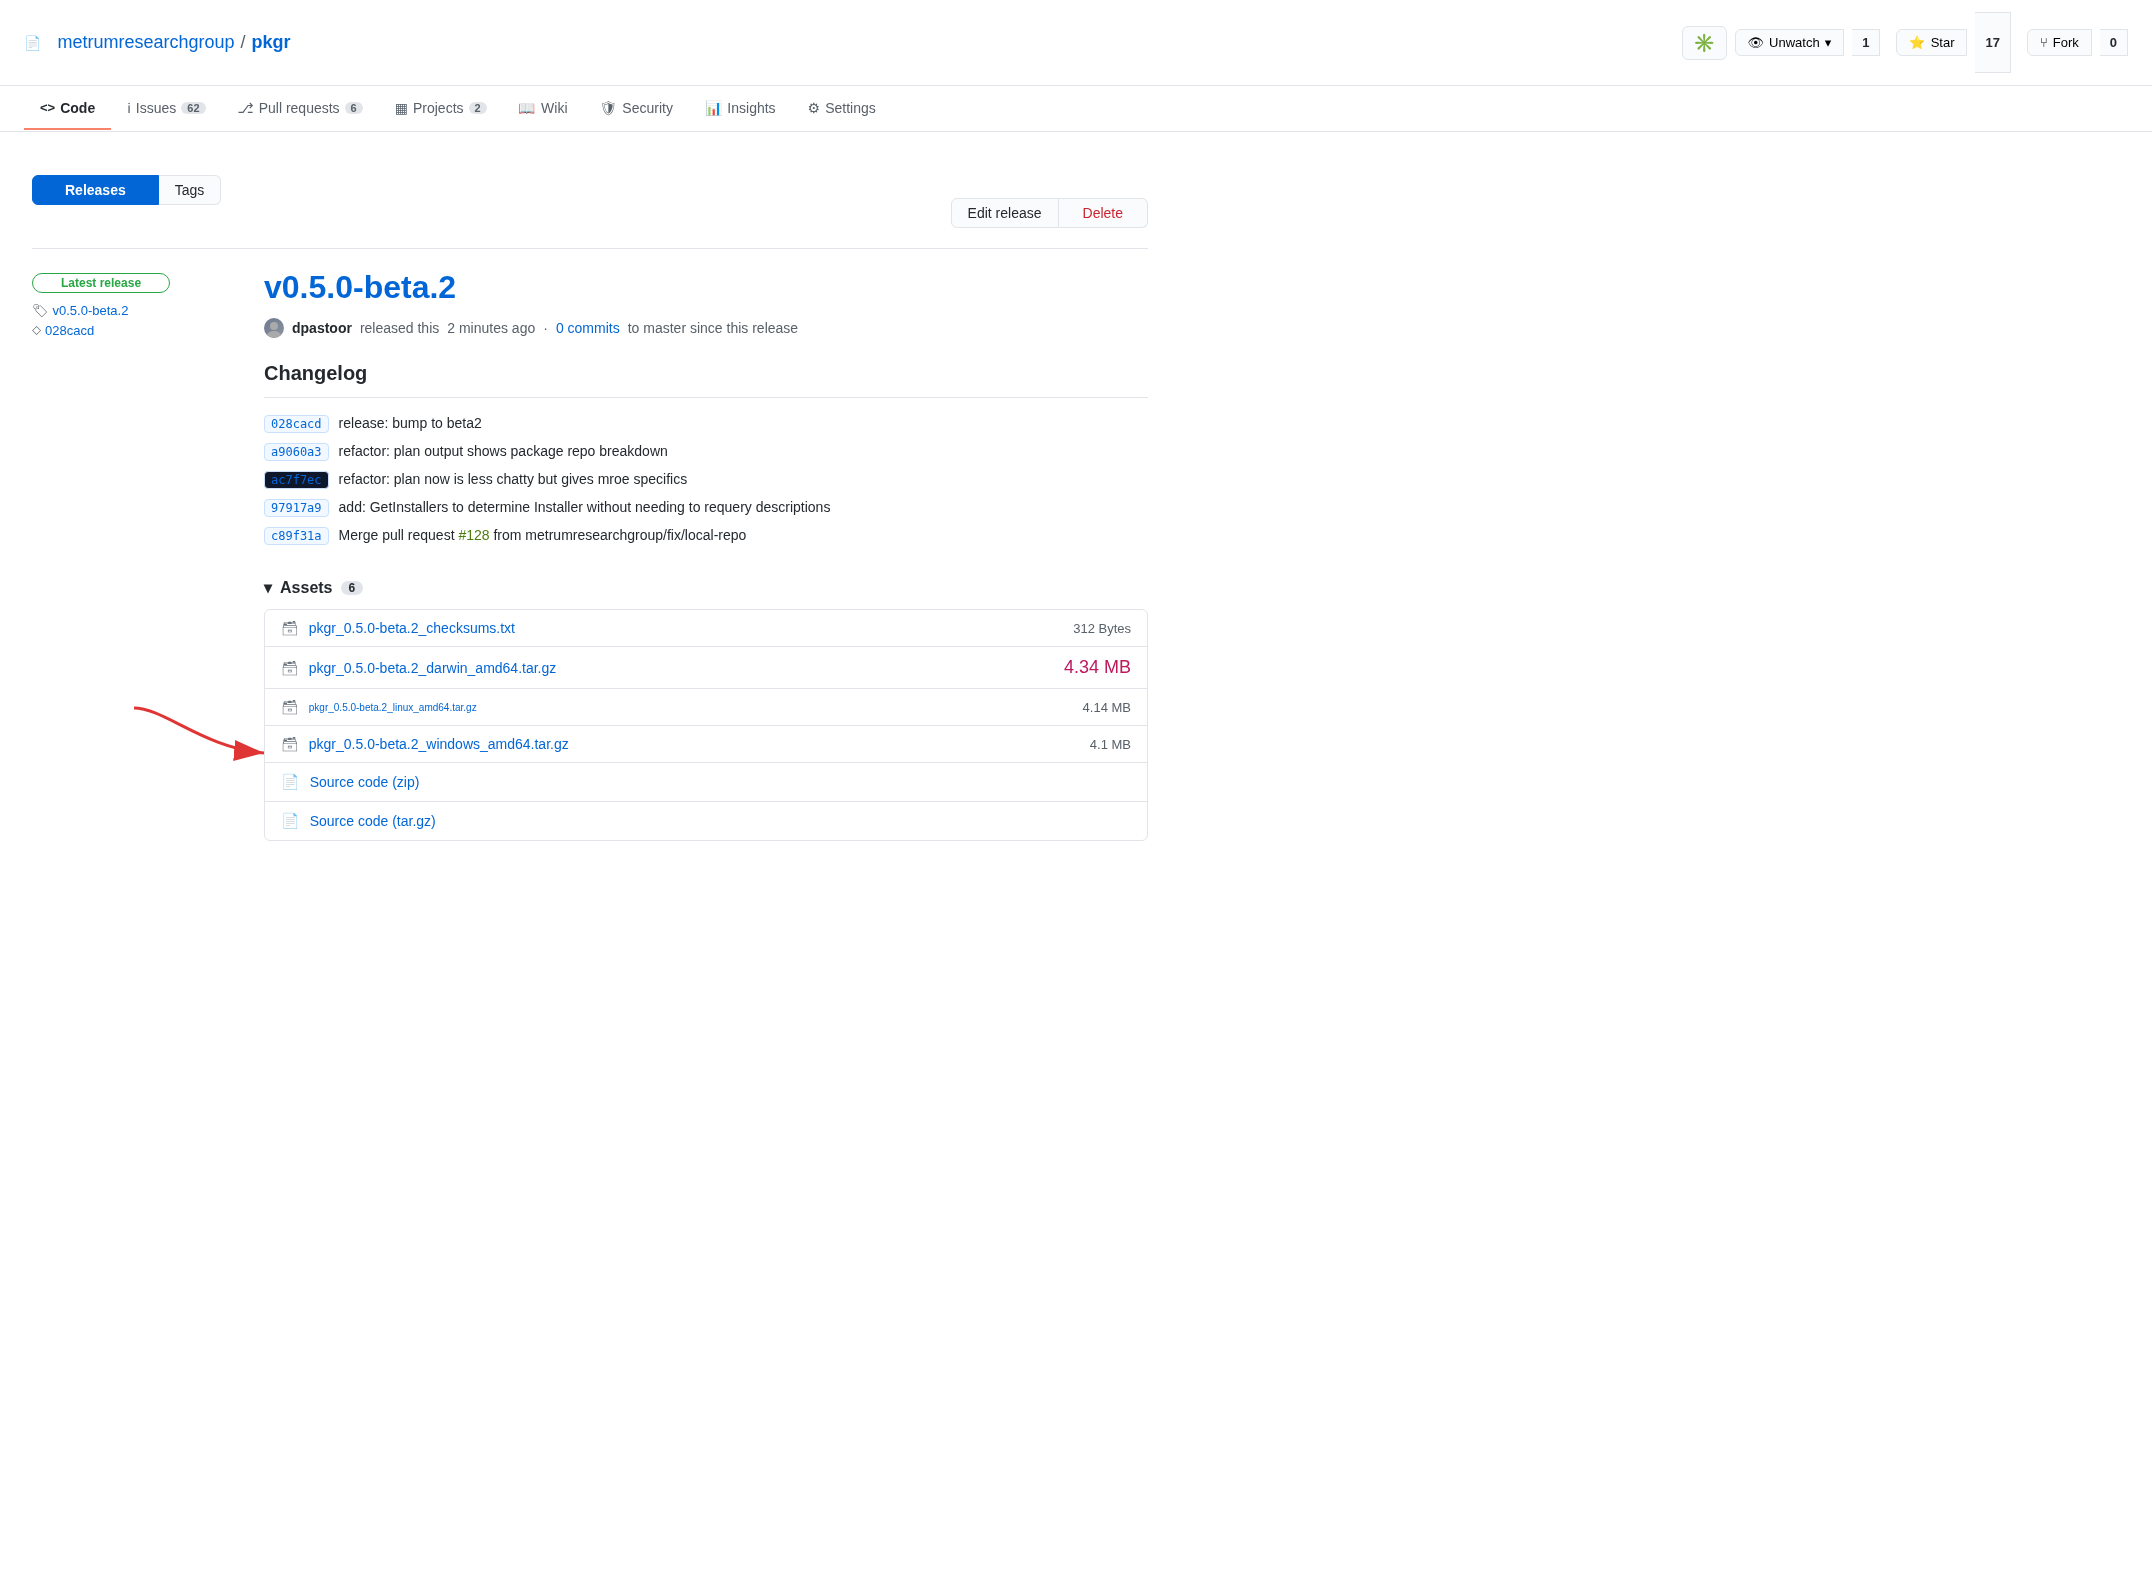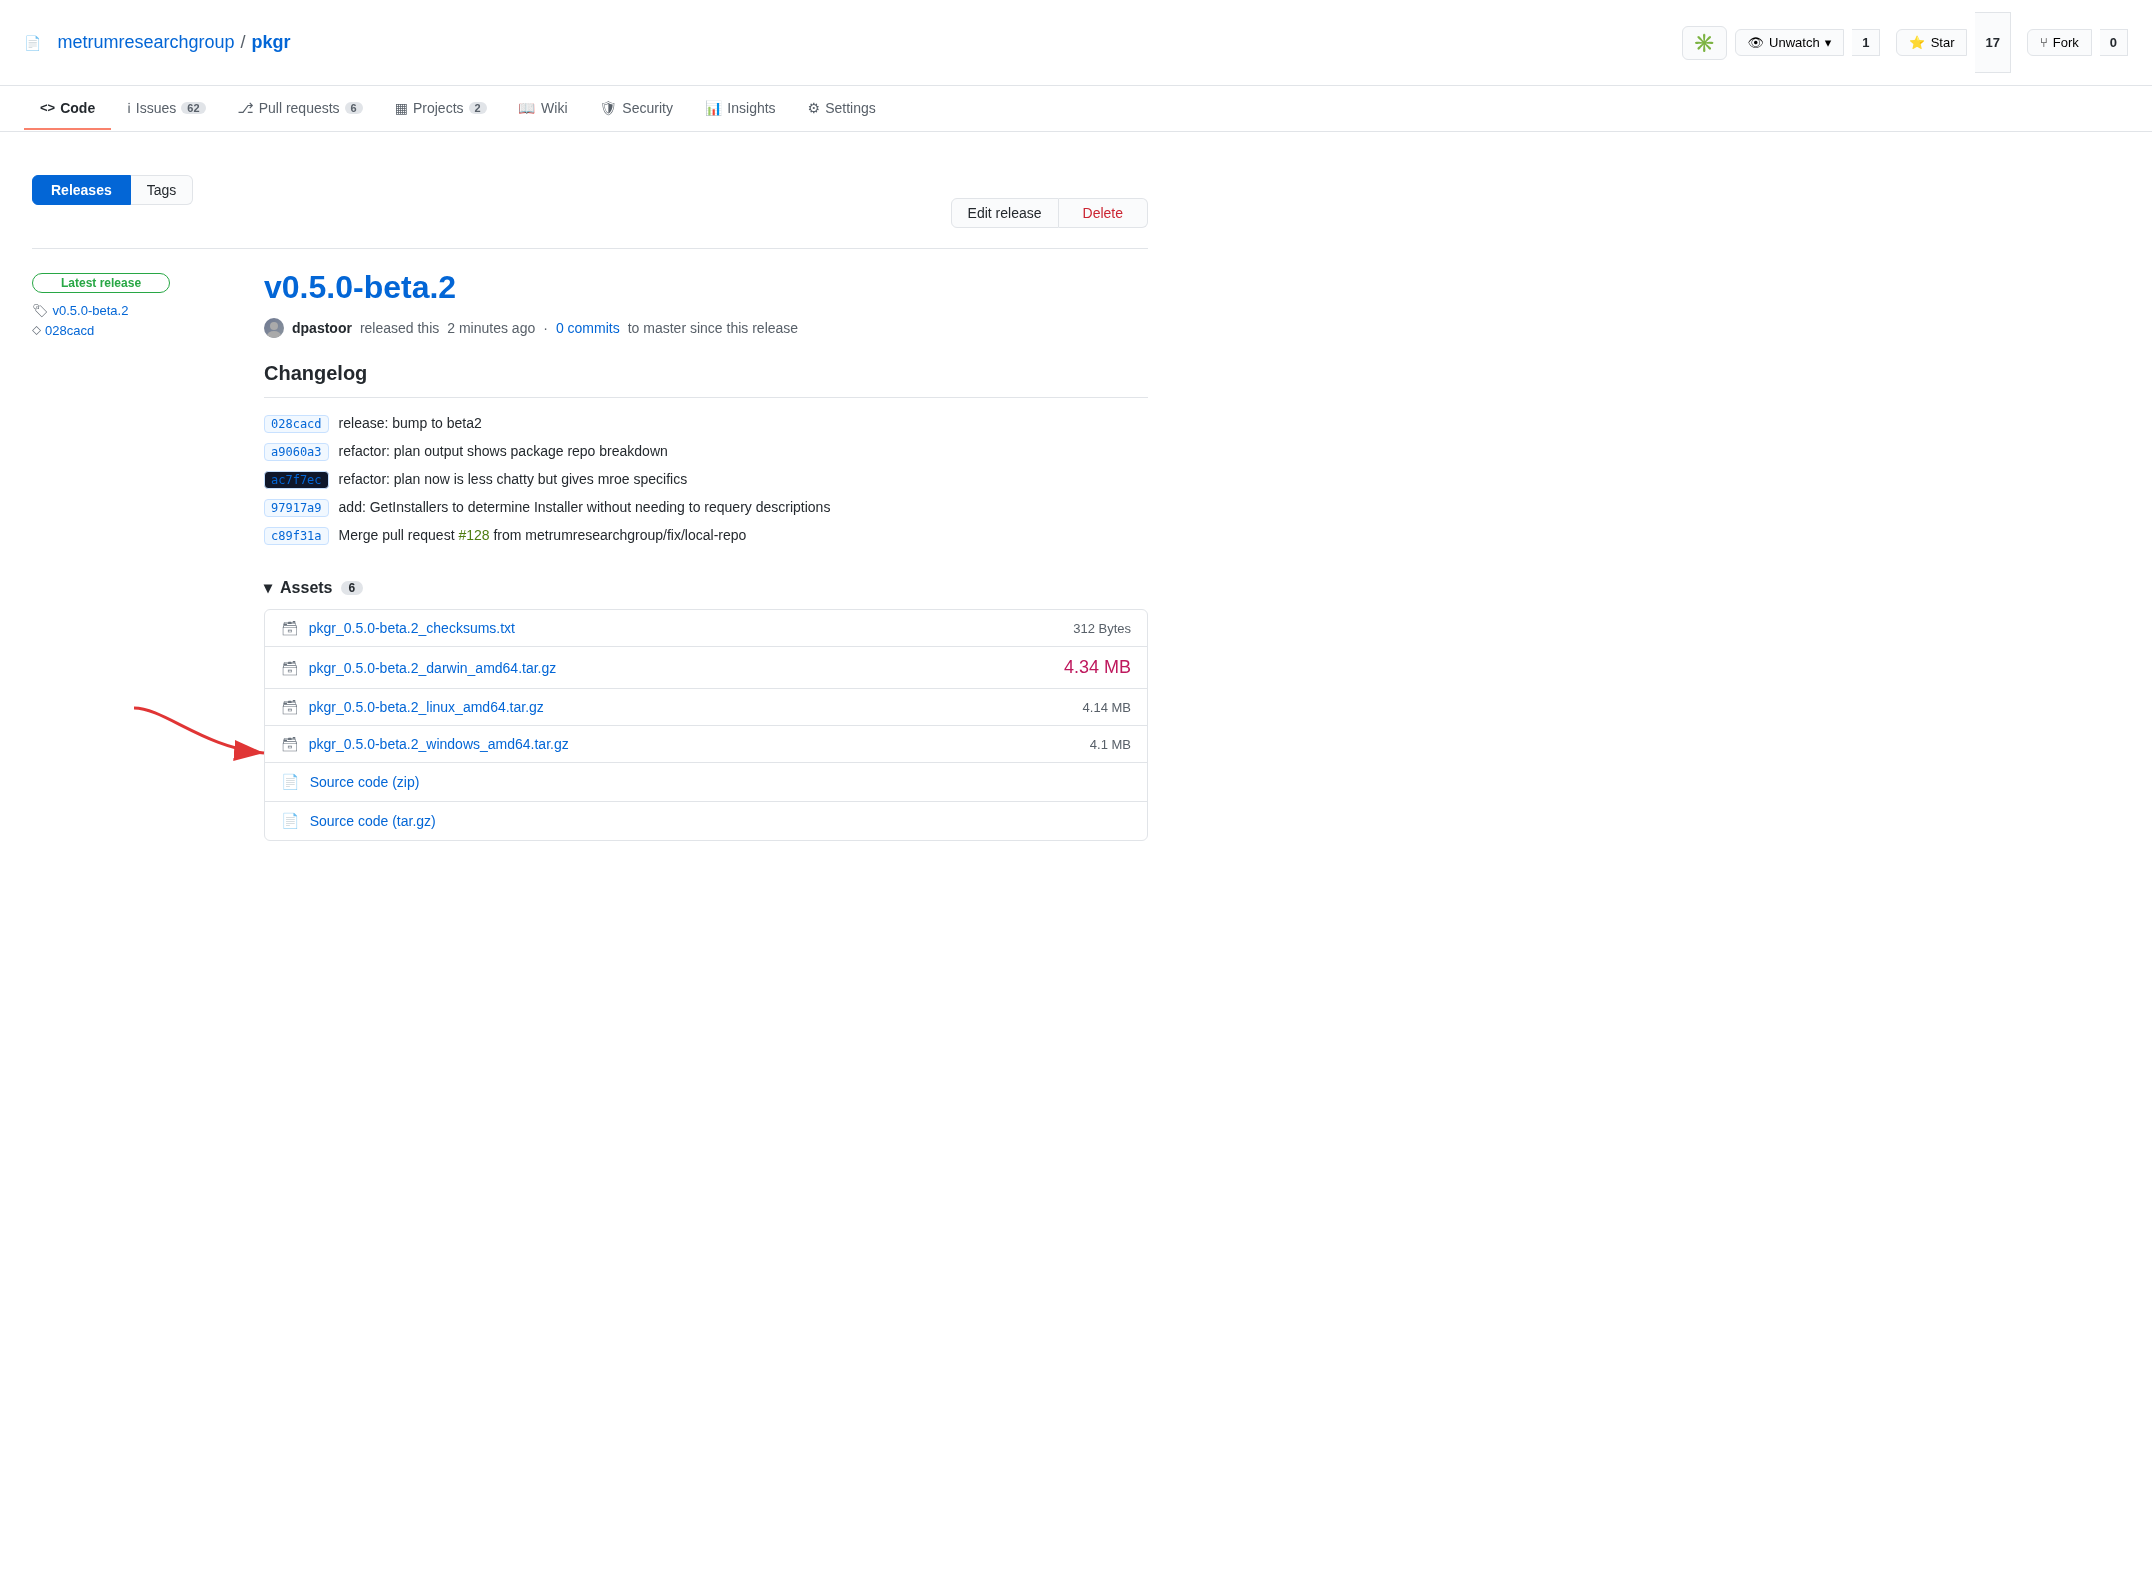--- a/index.html
+++ b/index.html
@@ -75,21 +75,21 @@
   <a href="#" style="display:flex; align-items:center; gap:5px; padding:12px 16px; font-size:14px; color:#586069; text-decoration:none; border-bottom:2px solid transparent;">
     <span>⚙</span>
     <span>Settings</span>
   </a>
 </nav>
 
 <div style="padding:20px 32px; max-width:1180px;">
 
   <div style="display:flex; align-items:center; justify-content:space-between; margin-bottom:20px;">
     <div style="display:flex;">
-      <button style="padding:6px 18px; font-size:14px; font-weight:600; cursor:pointer; border:1px solid #0366d6; background:#0366d6; color:#fff; border-radius:6px 0 0 6px;">Releases</button>
+      <button style="padding:6px 32px; font-size:14px; font-weight:600; cursor:pointer; border:1px solid #0366d6; background:#0366d6; color:#fff; border-radius:6px 0 0 6px;">Releases</button>
       <button style="padding:6px 16px; font-size:14px; cursor:pointer; border:1px solid #e1e4e8; border-left:none; background:#fafbfc; color:#24292e; border-radius:0 6px 6px 0;">Tags</button>
     </div>
     <div style="display:flex;margin-top:46px;">
       <button style="padding:6px 16px; font-size:14px; cursor:pointer; border:1px solid #e1e4e8; background:#fafbfc; color:#24292e; border-radius:6px 0 0 6px;">Edit release</button>
       <button style="padding:6px 24px; font-size:14px; cursor:pointer; border:1px solid #e1e4e8; border-left:none; background:#fafbfc; color:#cb2431; border-radius:0 6px 6px 0;">Delete</button>
     </div>
   </div>
 
   <div style="display:flex; gap:32px; padding-top:20px; border-top:1px solid #e1e4e8; position:relative;">
 
@@ -180,21 +180,21 @@
             <div style="display:flex; align-items:center; gap:10px;">
               <span style="color:#6a737d;">🗃</span>
               <a href="#" style="color:#0366d6; text-decoration:none; font-size:14px;">pkgr_0.5.0-beta.2_darwin_amd64.tar.gz</a>
             </div>
             <span style="color:#be185d; font-size:18px;">4.34 MB</span>
           </div>
 
           <div style="display:flex; align-items:center; justify-content:space-between; padding:10px 16px; border-bottom:1px solid #e1e4e8;">
             <div style="display:flex; align-items:center; gap:10px;">
               <span style="color:#6a737d;">🗃</span>
-              <a href="#" style="color:#0366d6; text-decoration:none; font-size:14px;">pkgr_0.5.0-beta.2_linux_amd64.tar.gz</a>
+              <a href="#" style="color:#0366d6; text-decoration:none; font-size:10px;">pkgr_0.5.0-beta.2_linux_amd64.tar.gz</a>
             </div>
             <span style="color:#586069; font-size:13px;">4.14 MB</span>
           </div>
 
           <div style="display:flex; align-items:center; justify-content:space-between; padding:10px 16px; border-bottom:1px solid #e1e4e8; background:#fff;">
             <div style="display:flex; align-items:center; gap:10px;">
               <span style="color:#6a737d;">🗃</span>
               <a href="#" style="color:#0366d6; text-decoration:none; font-size:14px;">pkgr_0.5.0-beta.2_windows_amd64.tar.gz</a>
             </div>
             <span style="color:#586069; font-size:13px;">4.1 MB</span>

